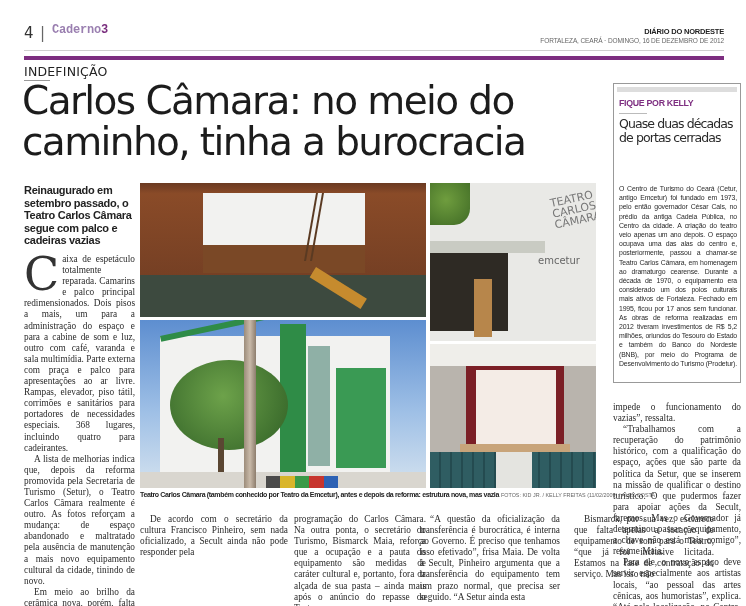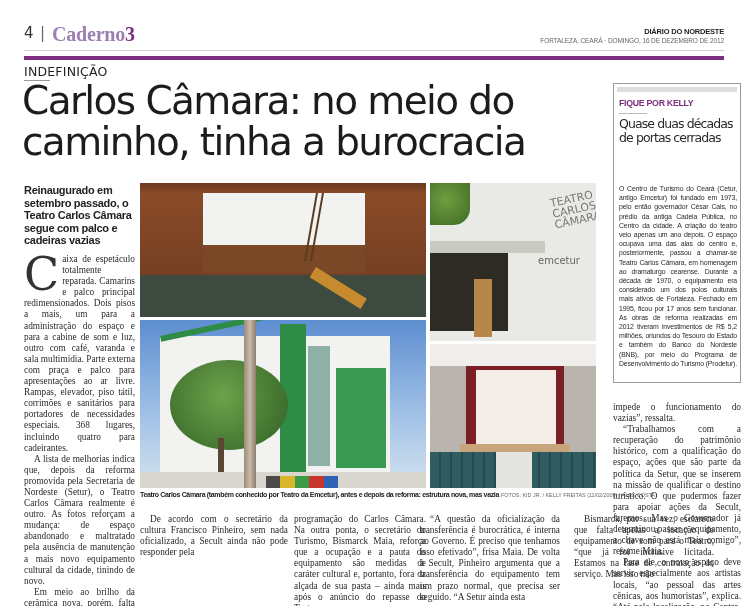--- a/index.html
+++ b/index.html
@@ -2,21 +2,21 @@
 <html><head>
 <meta charset="utf-8">
 <style>
   * { box-sizing: border-box; margin: 0; padding: 0; }
   html, body { width: 746px; height: 606px; overflow: hidden; background: #ffffff; }
   body { position: relative; font-family: "Liberation Serif", serif; color: #222; }
 
   .masthead { position: absolute; left: 24px; top: 24px; width: 726px; height: 30px; }
   .page-num { position: absolute; left: 0; top: 0; font-family: "DejaVu Sans", sans-serif; font-size: 15px; color: #333; }
   .sep { position: absolute; left: 16px; top: 0; font-family: "DejaVu Sans", sans-serif; font-size: 15px; color: #666; }
-  .section { position: absolute; left: 28px; top: -1px; font-family: Liberation Serif, serif; font-weight: bold; font-size: 20px; color: #9a7fb0; letter-spacing: -0.2px; }
+  .section { position: absolute; left: 28px; top: -1px; font-family: Liberation Mono, monospace; font-weight: bold; font-size: 12px; color: #9a7fb0; letter-spacing: -0.2px; }
   .section b { color: #7a2e7e; }
   .paper-name { position: absolute; right: 26px; top: 3px; font-family: "Liberation Sans", sans-serif; font-weight: bold; font-size: 7.5px; color: #222; letter-spacing: -0.2px; }
   .paper-date { position: absolute; right: 26px; top: 13px; font-family: "Liberation Sans", sans-serif; font-size: 6.5px; color: #666; letter-spacing: -0.1px; }
 
   .rule-gray { position: absolute; left: 24px; top: 50px; width: 326px; height: 1px; background: #cfcfcf; }
   .rule-purple { position: absolute; left: 24px; top: 56px; width: 326px; height: 4px; background: #7d2e80; }
 
   .kicker { position: absolute; left: 24px; top: 64px; font-family: "DejaVu Sans", sans-serif; font-size: 12.5px; color: #222; letter-spacing: 0.2px; }
   .kicker-line { position: absolute; left: 24px; top: 80px; width: 26px; height: 1px; background: #999; }
 
@@ -95,21 +95,21 @@
 <div class="rule-purple" style="width:700px"></div>
 
 <div class="kicker">INDEFINIÇÃO</div>
 <div class="kicker-line"></div>
 <h1 class="headline">Carlos Câmara: no meio do caminho, tinha a burocracia</h1>
 
 <div class="deck">Reinaugurado em setembro passado, o Teatro Carlos Câmara segue com palco e cadeiras vazias</div>
 
 <div class="col col1">
   <p class="first"><span class="dropcap">C</span><span>aixa de espetáculo totalmente reparada. Camarins e palco principal redimensionados. Dois pisos a mais, um para a administração do espaço e para a cabine de som e luz, outro com café, varanda e sala multimídia. Parte externa com praça e palco para apresentações ao ar livre. Rampas, elevador, piso tátil, corrimões e sanitários para portadores de necessidades especiais. 368 lugares, incluindo quatro para cadeirantes.</span></p>
-  <p>A lista de melhorias indica que, depois da reforma promovida pela Secretaria de Nordeste (Setur), o Teatro Carlos Câmara realmente é outro. As fotos reforçam a mudança: de espaço abandonado e maltratado pela ausência de manutenção a mais novo equipamento cultural da cidade, tinindo de novo.</p>
+  <p>A lista de melhorias indica que, depois da reforma promovida pela Secretaria de Turismo (Setur), o Teatro Carlos Câmara realmente é outro. As fotos reforçam a mudança: de espaço abandonado e maltratado pela ausência de manutenção a mais novo equipamento cultural da cidade, tinindo de novo.</p>
   <p>Em meio ao brilho da cerâmica nova, porém, falta barulho, gente e, mais importante, arte. Desde que foi entregue, em 5 de setembro deste ano, o Teatro segue sem programação. O fato agrava-se ao se considerar o período em que ele acontece, em plena alta estação.</p>
 
 </div>
 
 <div class="photo ph1">
   <div class="backwall"></div>
   <div class="stage"></div>
   <div class="floor"></div>
   <div class="ladder"></div>
   <div class="ramp"></div>

